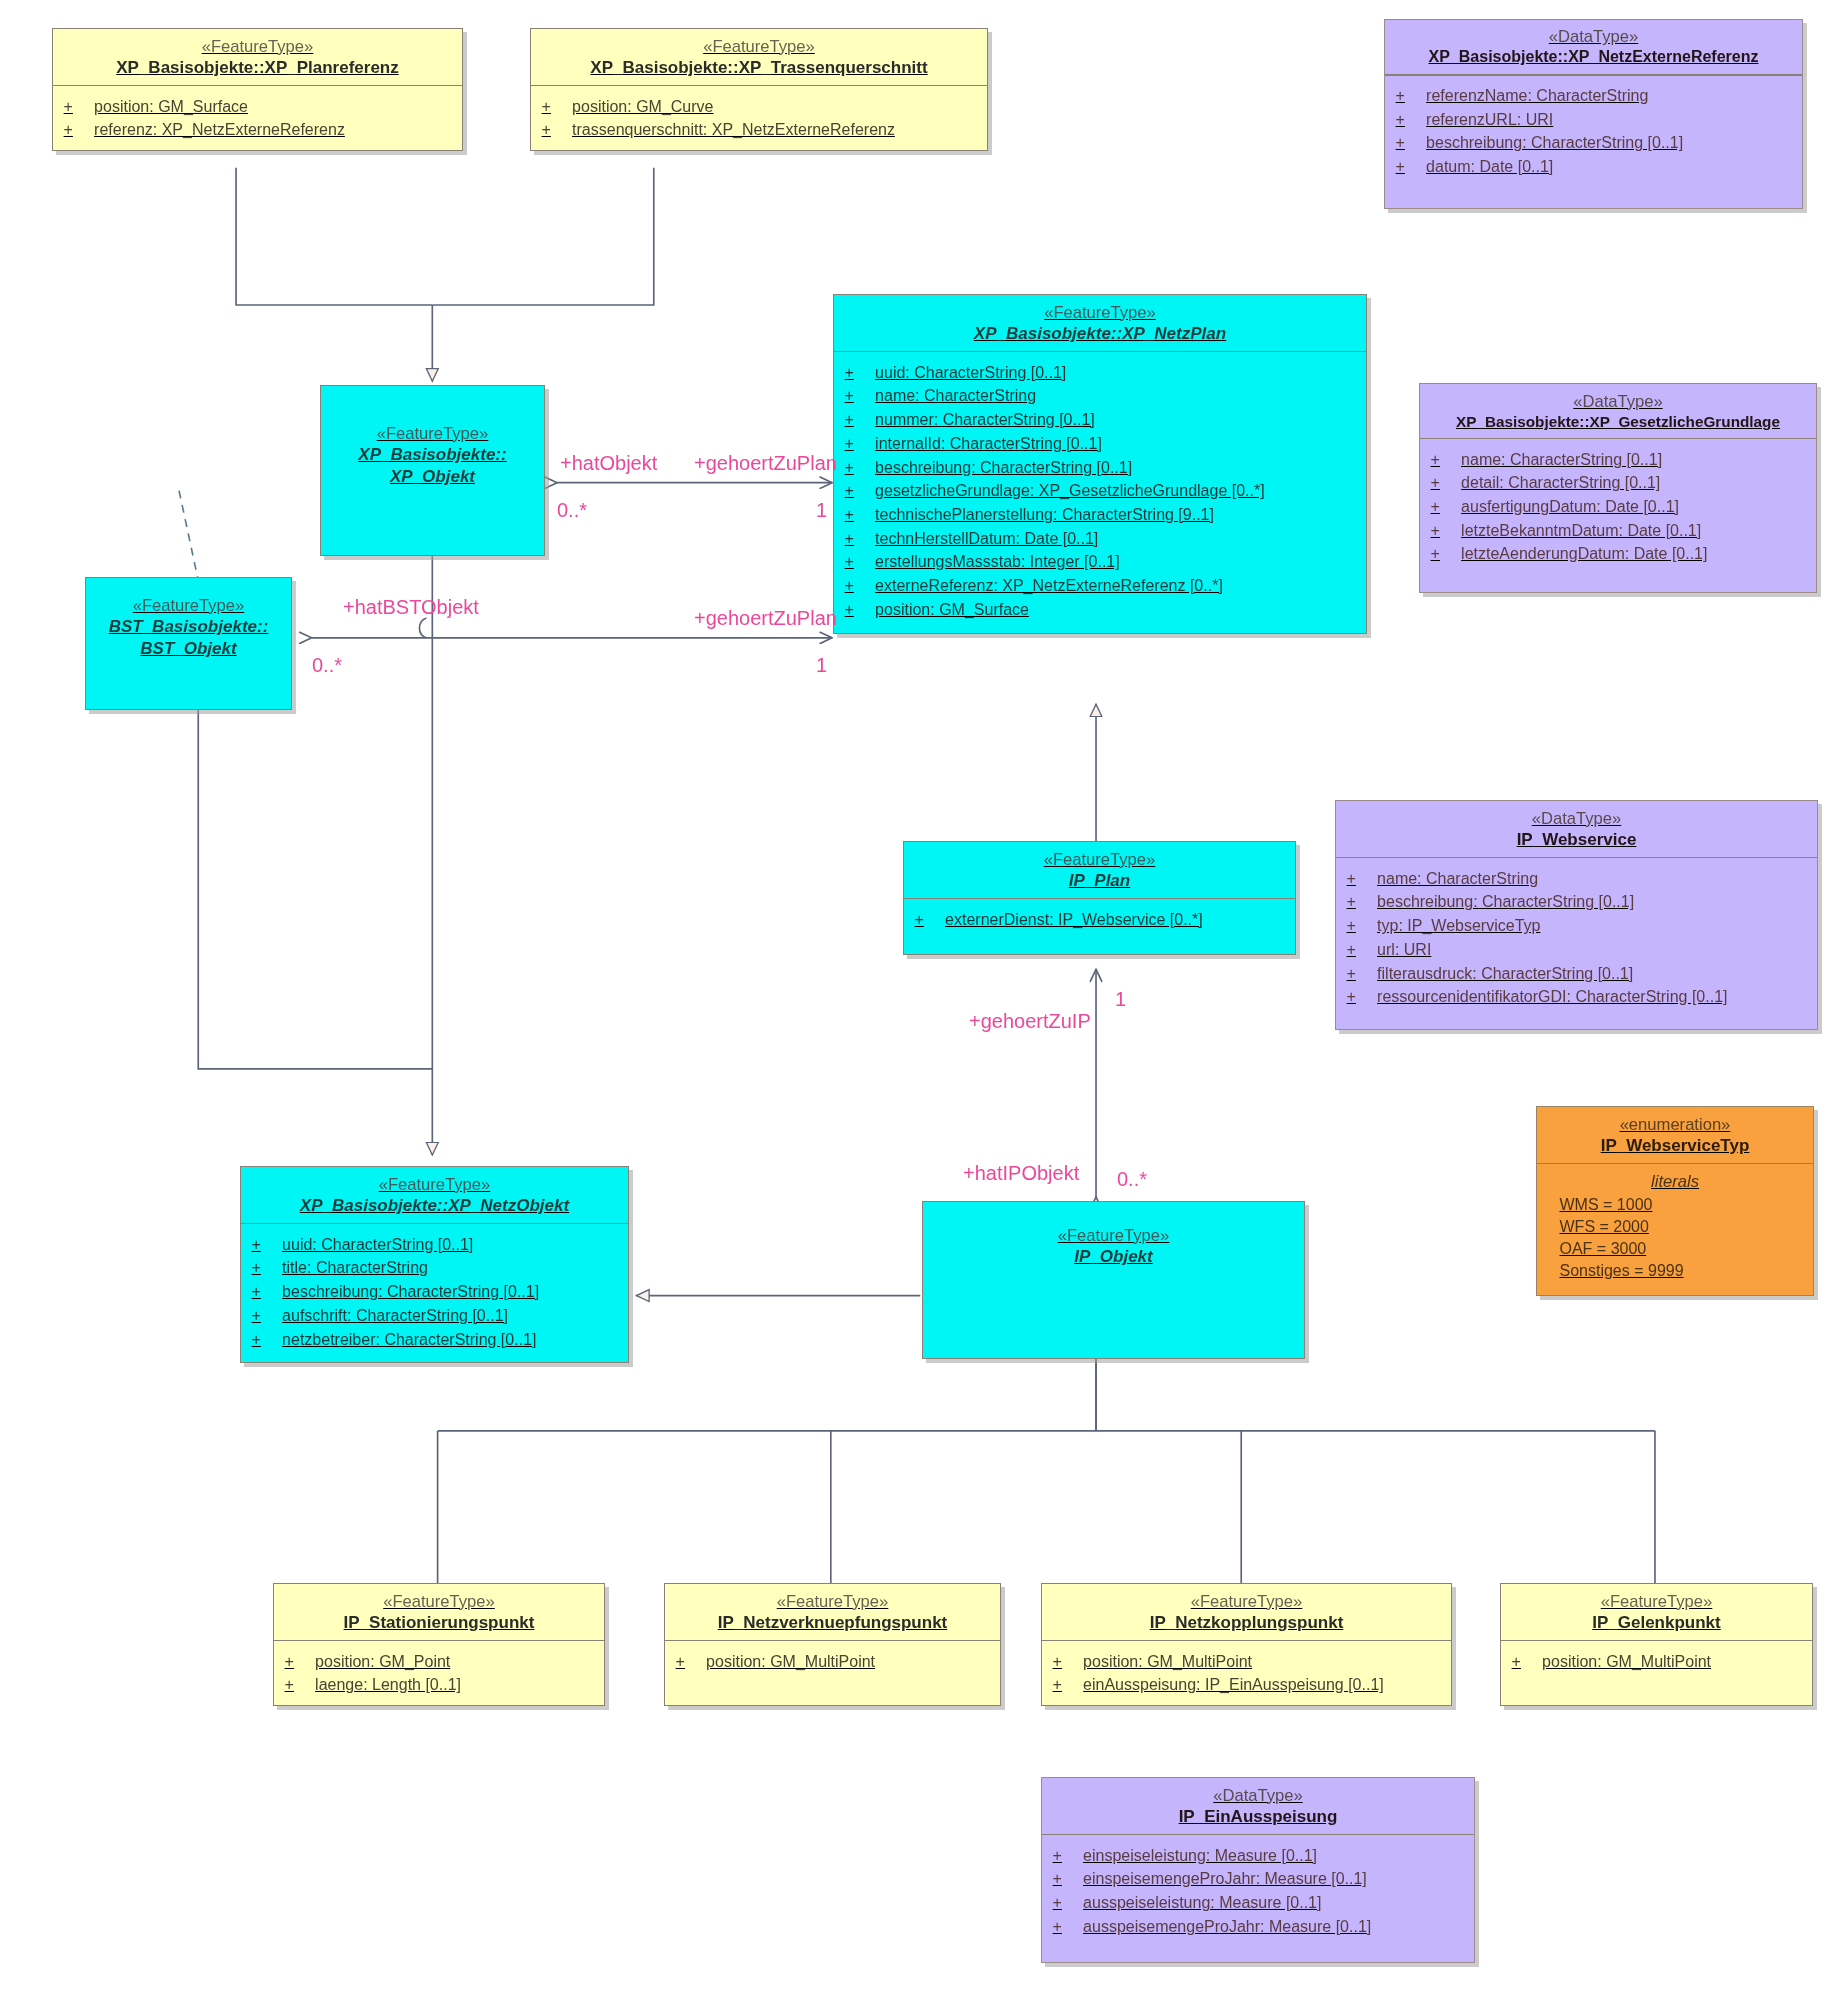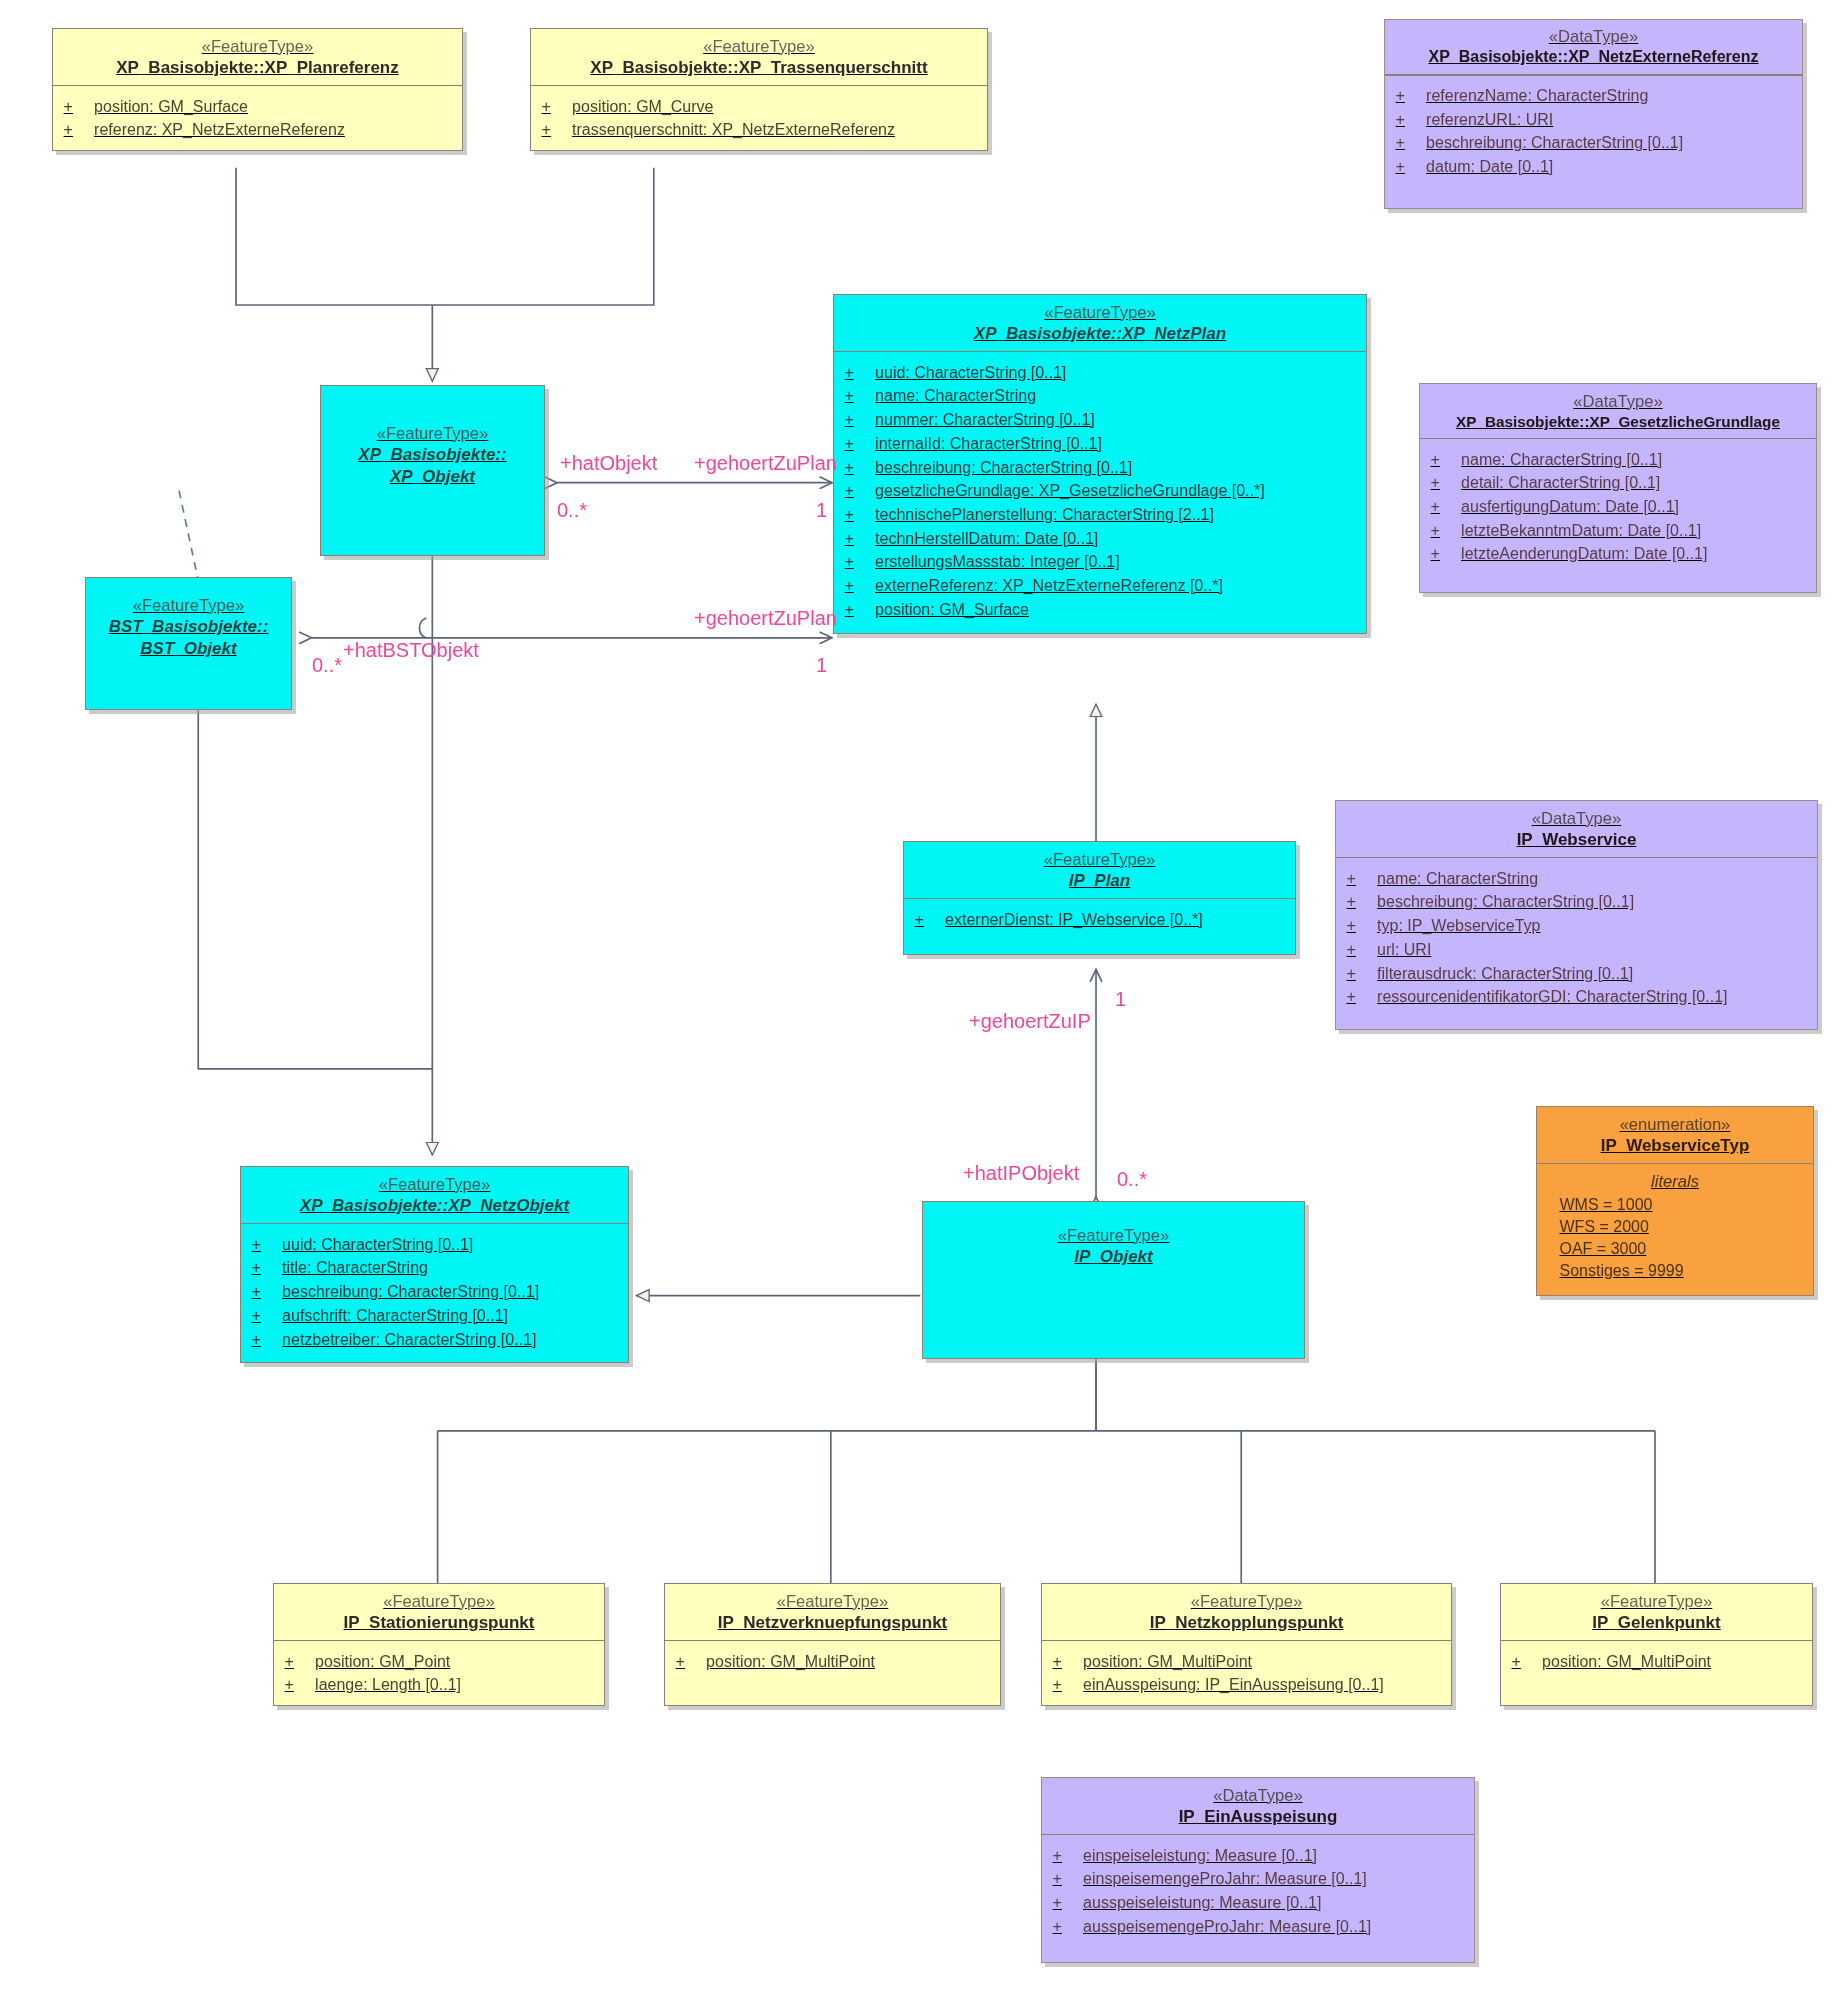--- a/index.html
+++ b/index.html
@@ -215,21 +215,21 @@
       <div class="attr">
           <span class="vis">+</span>
           <span class="txt">beschreibung: CharacterString [0..1]</span>
         </div>
       <div class="attr">
           <span class="vis">+</span>
           <span class="txt">gesetzlicheGrundlage: XP_GesetzlicheGrundlage [0..*]</span>
         </div>
       <div class="attr">
           <span class="vis">+</span>
-          <span class="txt">technischePlanerstellung: CharacterString [2..1]</span>
+          <span class="txt">technischePlanerstellung: CharacterString [9..1]</span>
         </div>
       <div class="attr">
           <span class="vis">+</span>
           <span class="txt">technHerstellDatum: Date [0..1]</span>
         </div>
       <div class="attr">
           <span class="vis">+</span>
           <span class="txt">erstellungsMassstab: Integer [0..1]</span>
         </div>
       <div class="attr">
@@ -448,21 +448,21 @@
           <span class="txt">ausspeisemengeProJahr: Measure [0..1]</span>
         </div>
     </div>
   </div>
 
   <div class="lbl" style="left:560px;top:452px;">+hatObjekt</div>
   <div class="lbl" style="left:694px;top:452px;">+gehoertZuPlan</div>
   <div class="lbl" style="left:557px;top:499px;">0..*</div>
   <div class="lbl" style="left:816px;top:499px;">1</div>
 
-  <div class="lbl" style="left:343px;top:639px;">+hatBSTObjekt</div>
+  <div class="lbl" style="left:343px;top:596px;">+hatBSTObjekt</div>
   <div class="lbl" style="left:694px;top:607px;">+gehoertZuPlan</div>
   <div class="lbl" style="left:312px;top:654px;">0..*</div>
   <div class="lbl" style="left:816px;top:654px;">1</div>
 
   <div class="lbl" style="left:969px;top:1010px;">+gehoertZuIP</div>
   <div class="lbl" style="left:1115px;top:988px;">1</div>
   <div class="lbl" style="left:963px;top:1162px;">+hatIPObjekt</div>
   <div class="lbl" style="left:1117px;top:1168px;">0..*</div>
 
 </div>

